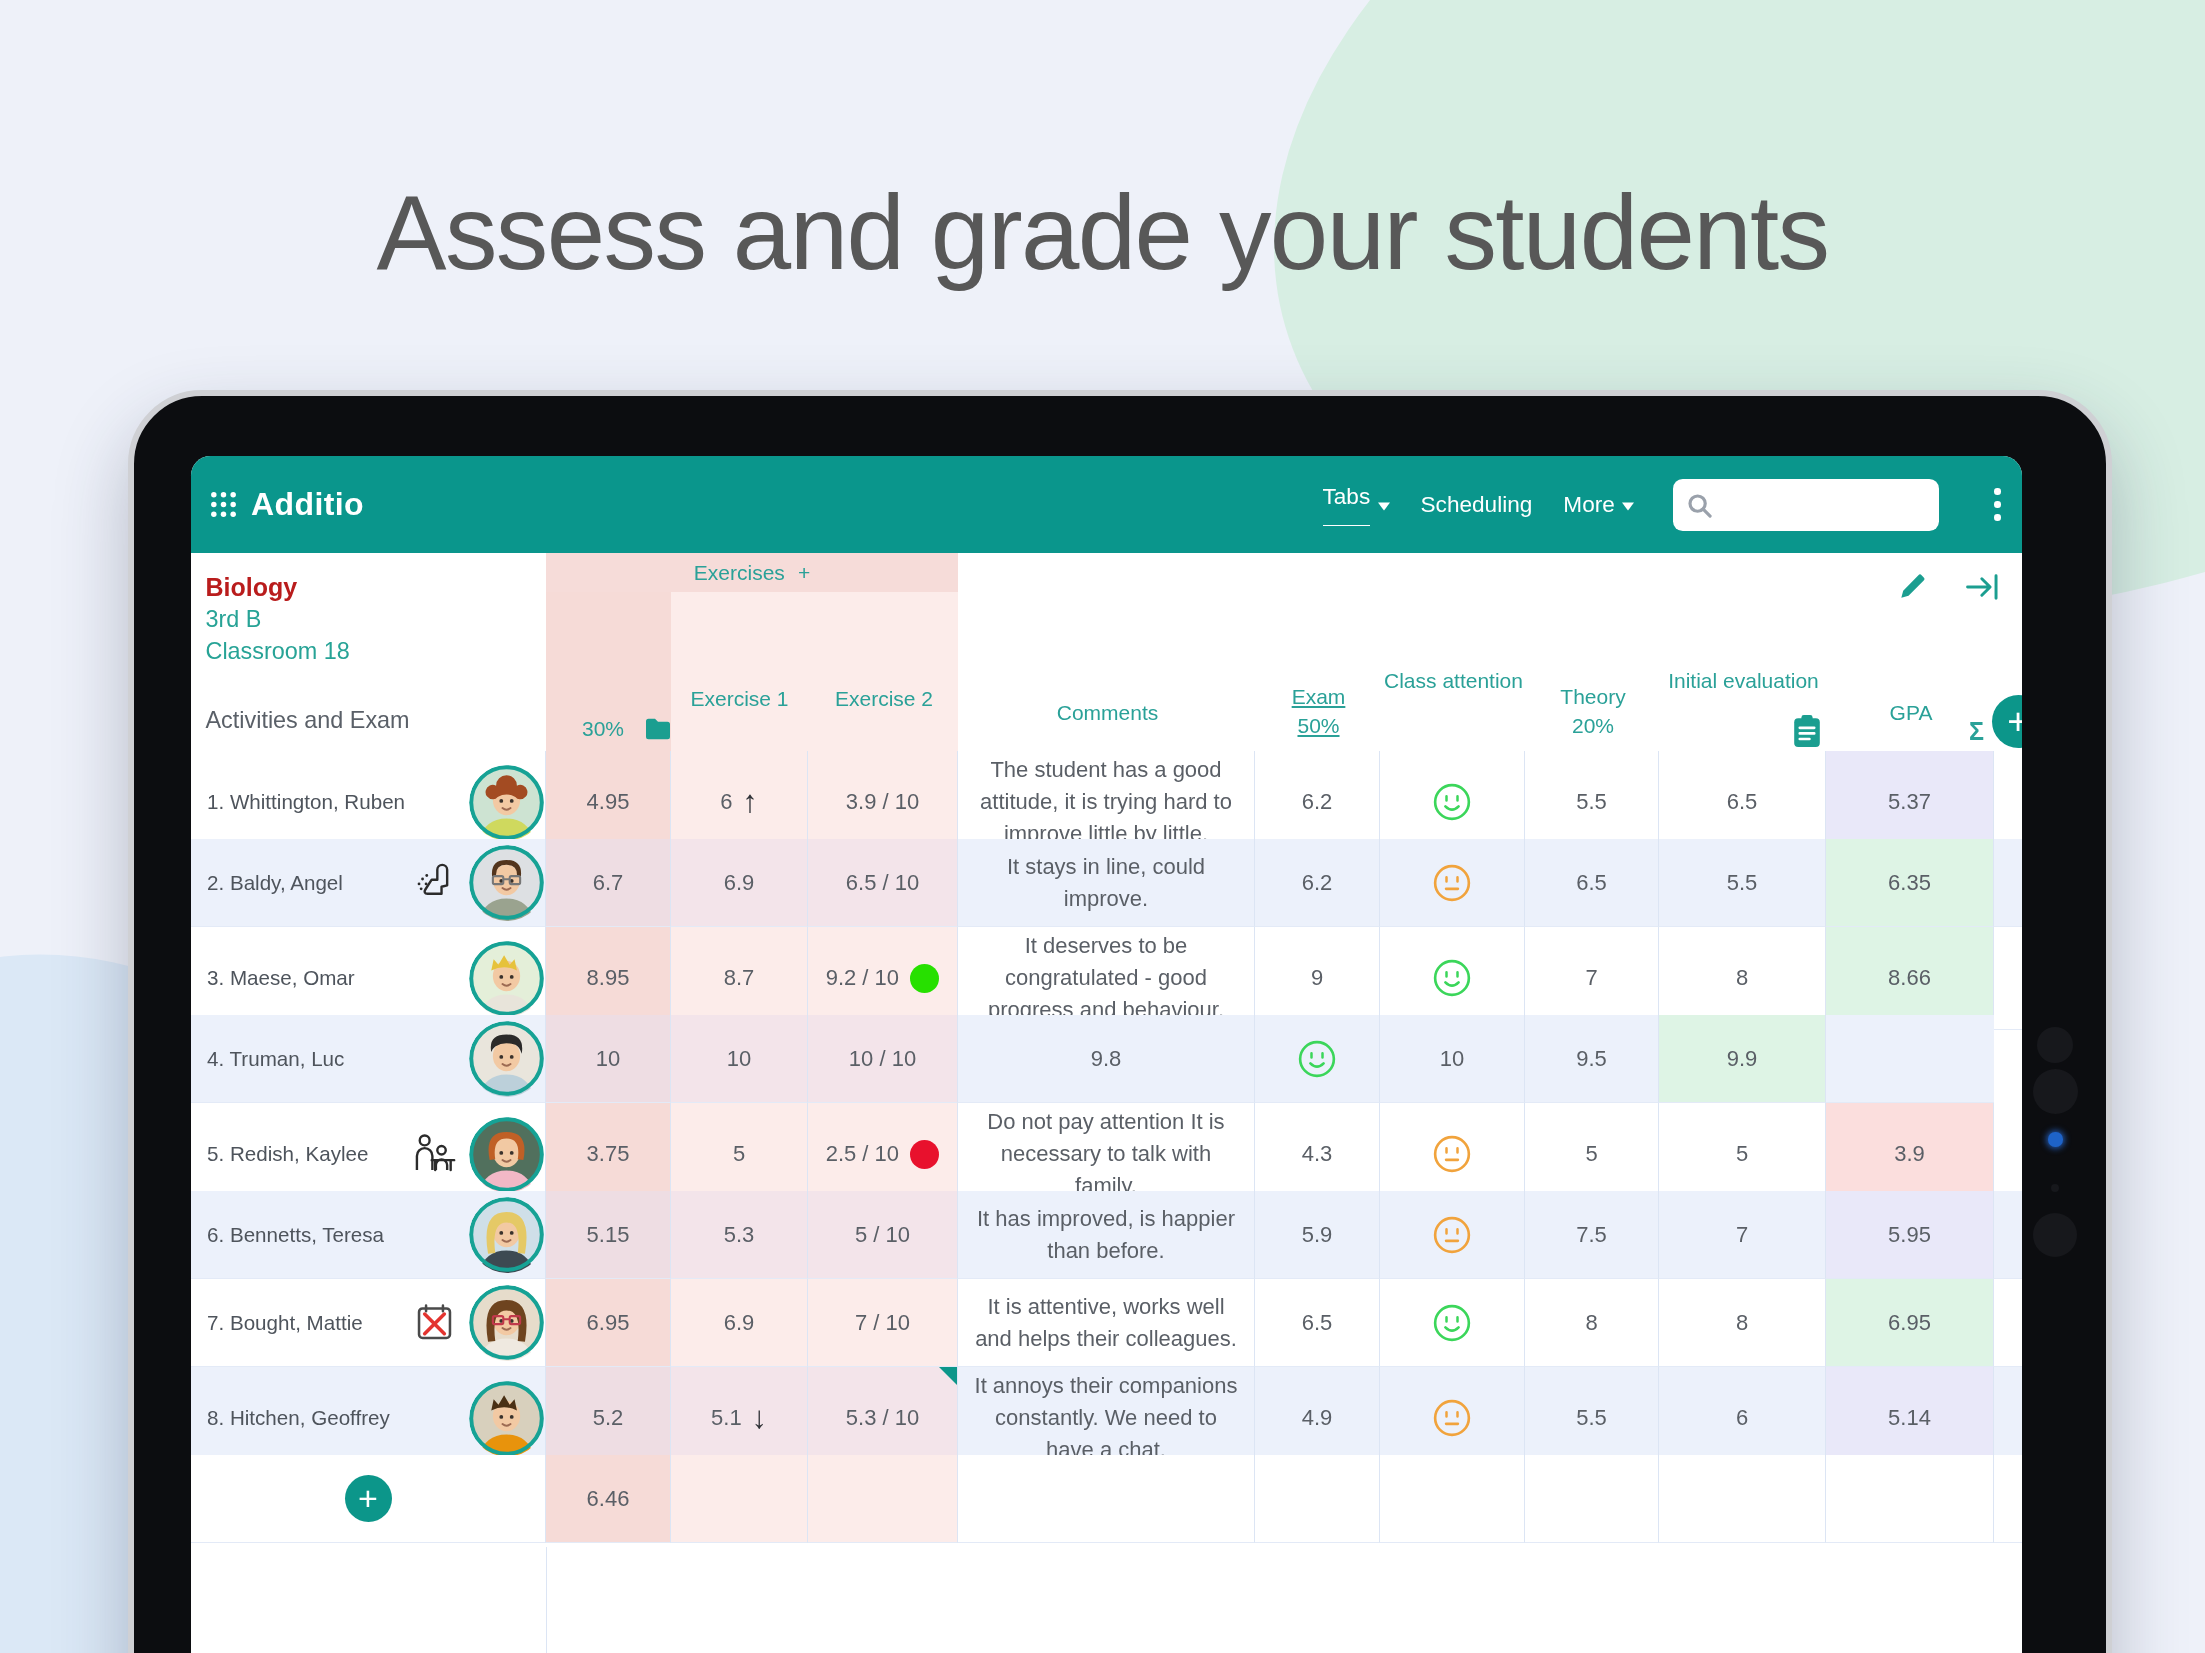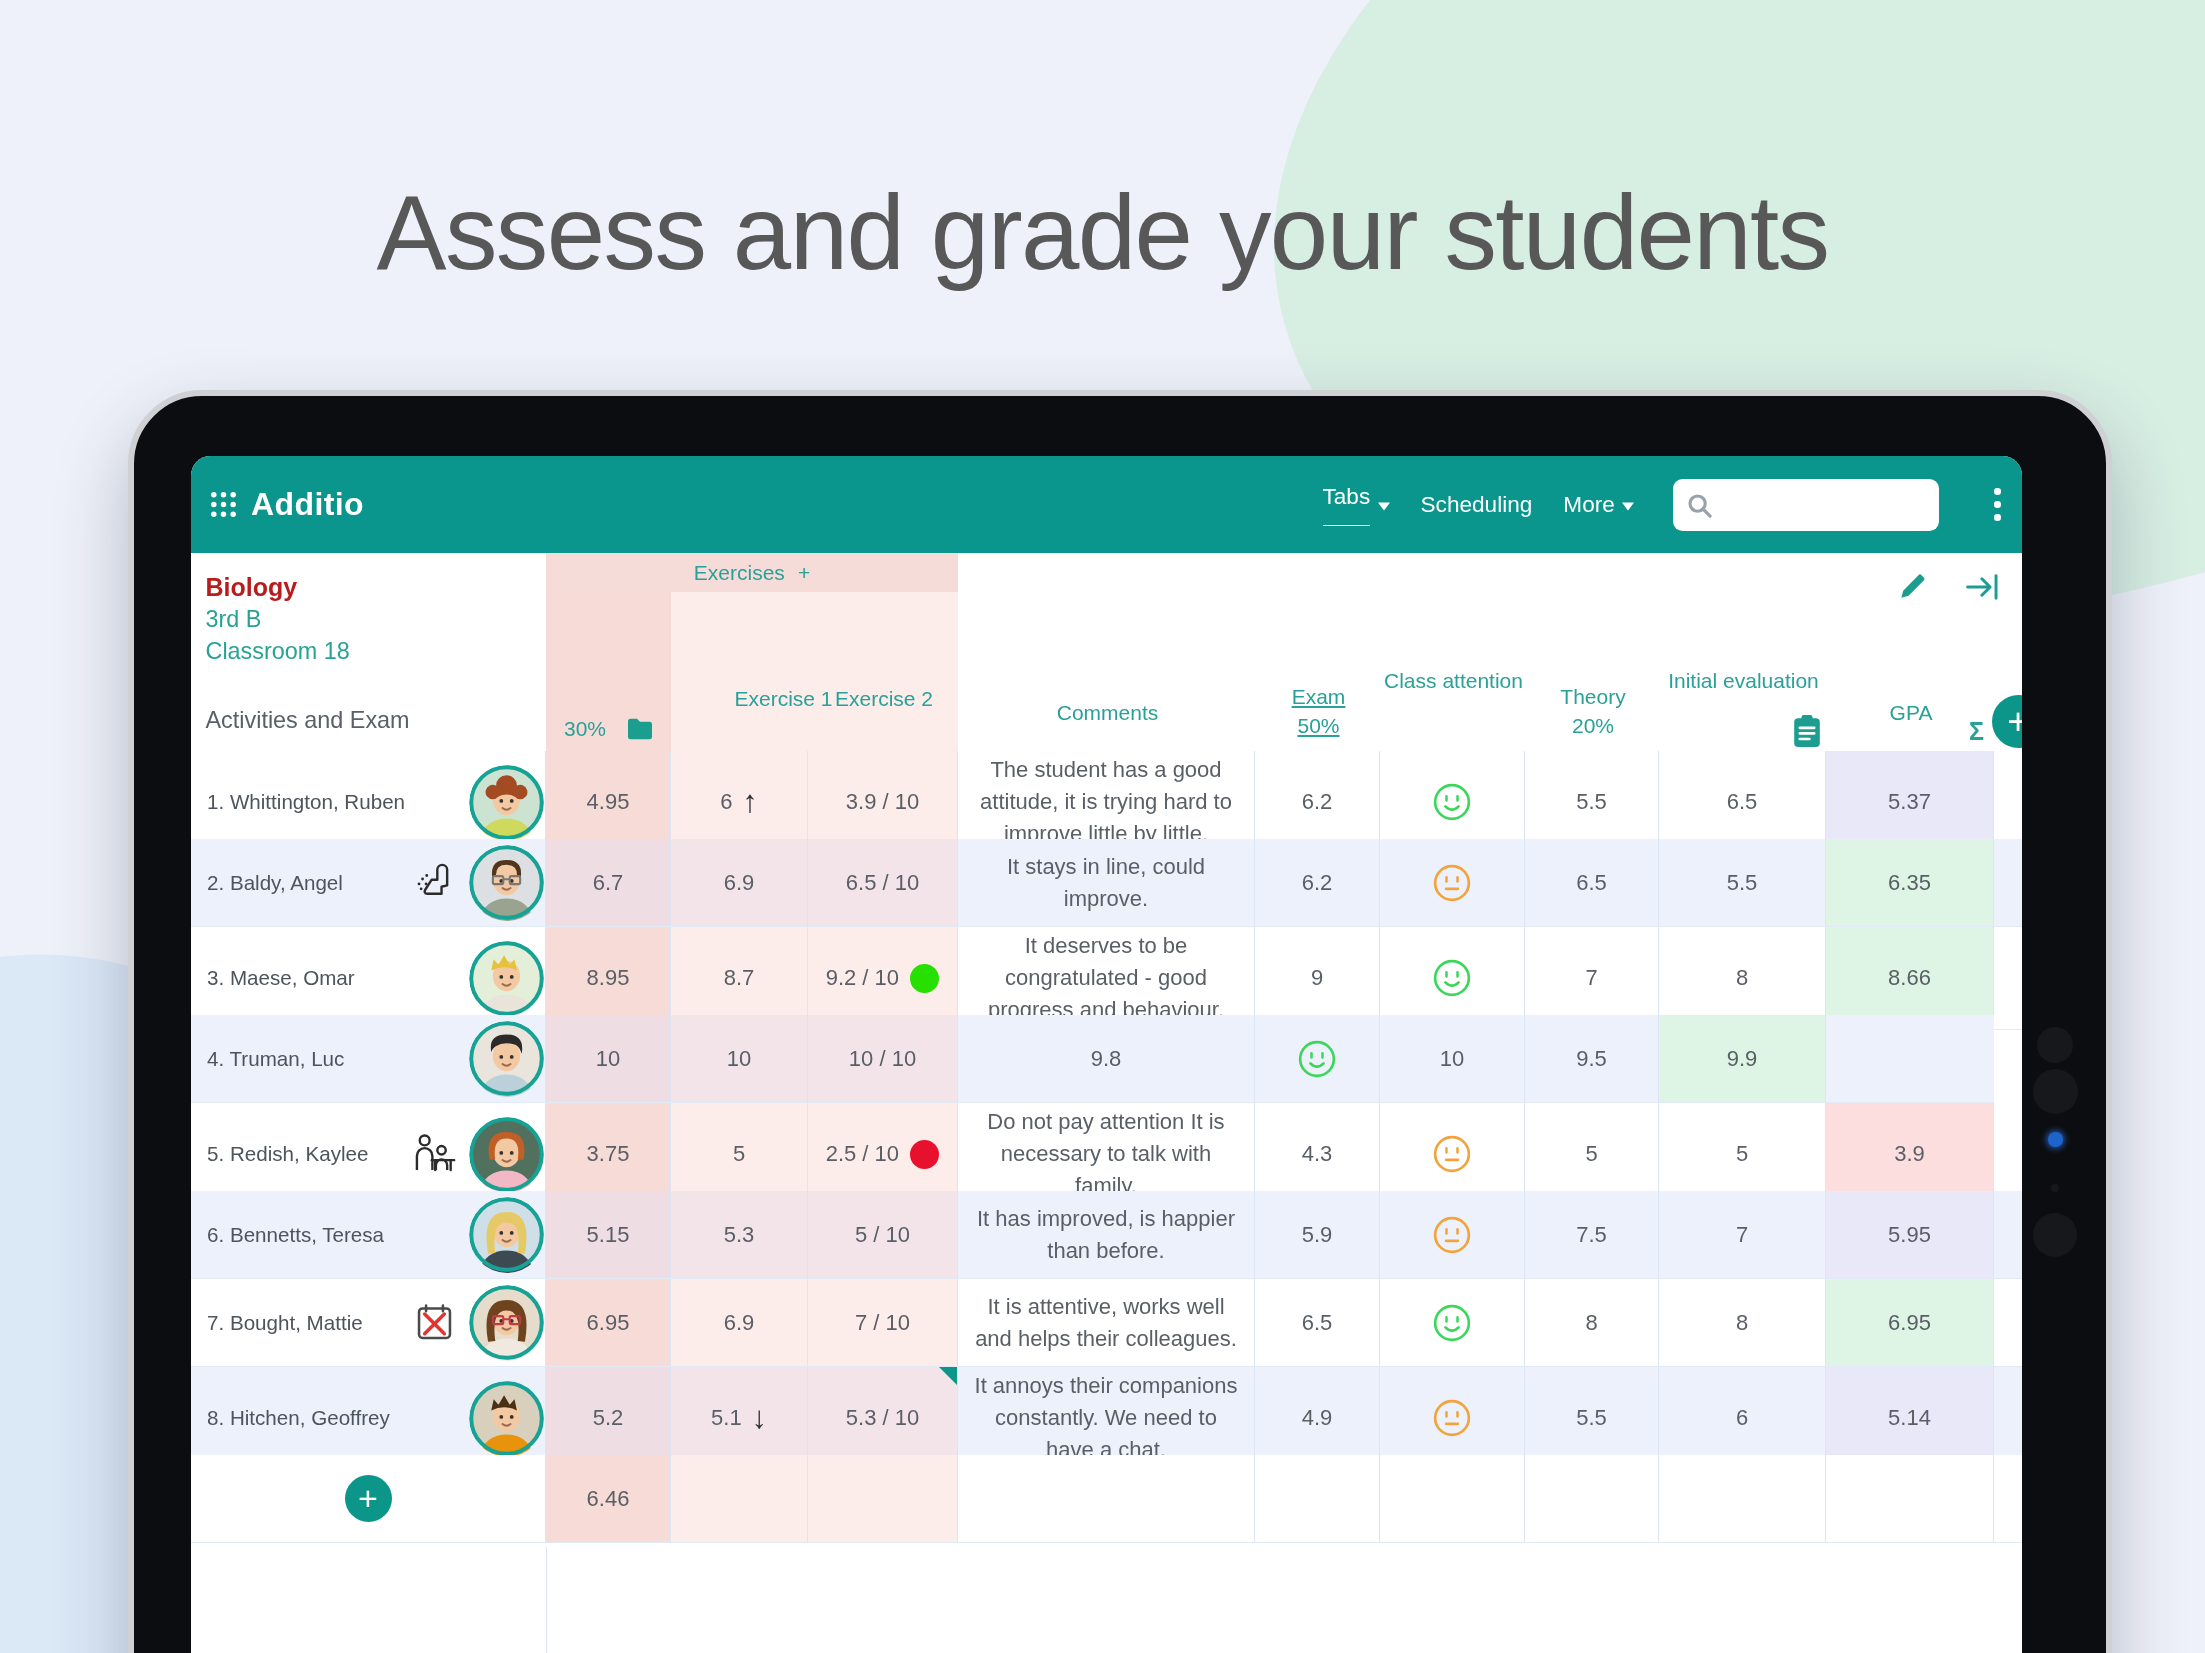--- a/index.html
+++ b/index.html
@@ -39,21 +39,21 @@
          border-bottom:1.6px solid #c9d6ec;box-sizing:border-box;}
   .classinfo{position:absolute;left:14.5px;top:18px;line-height:32px;}
   .ci-subject{font-size:25px;font-weight:bold;color:#b91c1c;}
   .ci-line{font-size:23.4px;color:#27a396;}
   .ci-tab{position:absolute;left:14.5px;top:154px;font-size:23.4px;color:#5a6068;white-space:nowrap;}
   .band{position:absolute;left:355px;top:0;width:412px;height:39px;background:#f6dcd9;display:flex;
         align-items:center;justify-content:center;gap:13px;font-size:21px;color:#2aa198;}
   .w30bg{position:absolute;left:355px;top:39px;width:125px;height:160px;background:#f6dbd7;}
   .exbg{position:absolute;left:480px;top:39px;width:287px;height:160px;background:#fcecea;}
   .hlab{position:absolute;font-size:21px;color:#2aa198;text-align:center;line-height:29px;}
-  .w30lab{display:flex;align-items:center;justify-content:center;gap:21px;}
+  .w30lab{display:flex;align-items:center;justify-content:flex-end;gap:21px;}
   .sigma{font-size:25px;font-weight:bold;}
   .headtools{position:absolute;right:21px;top:18px;display:flex;gap:37px;}
   .addcol{position:absolute;right:-22.6px;top:142px;width:53px;height:53px;border-radius:50%;background:#0c968a;
           color:#fff;font-size:37px;display:flex;align-items:center;justify-content:center;}
   
   .rows{position:absolute;left:0;top:295px;width:1831px;}
   .row{display:grid;grid-template-columns:355px 125px 137px 150px 297px 125px 145px 134px 167px 168px auto;
        height:88px;}
   .row>div{border-right:1.6px solid #dce5f4;border-bottom:1.6px solid #e3eaf7;display:flex;align-items:center;
            justify-content:center;font-size:22px;color:#5a5f66;box-sizing:border-box;background:#fff;position:relative;}
@@ -165,21 +165,21 @@
         </div>
         <div class="w30bg"></div>
         <div class="exbg"></div>
 
         <div class="hlab w30lab" style="left:355px;top:161px;width:125px;">
           <span>30%</span>
           <svg width="26" height="22.6" viewBox="0 0 52 44">
             <path class="tealfill" d="M2 8 a5 5 0 0 1 5-5 h13 l6 6 h19 a5 5 0 0 1 5 5 v25 a5 5 0 0 1-5 5 H7 a5 5 0 0 1-5-5 z"></path>
           </svg>
         </div>
-        <div class="hlab" style="left:480px;top:131px;width:137px;padding-left:44px;">Exercise 1</div>
+        <div class="hlab" style="left:480px;top:131px;width:137px;">Exercise 1</div>
         <div class="hlab" style="left:618px;top:131px;width:150px;">Exercise 2</div>
         <div class="hlab" style="left:768px;top:145px;width:297px;">Comments</div>
         <div class="hlab" style="left:1065px;top:129px;width:125px;text-decoration:underline;">
           <div>Exam</div>
             <div>50%</div>
         </div>
         <div class="hlab" style="left:1190px;top:113px;width:145px;">Class attention</div>
         <div class="hlab" style="left:1335px;top:129px;width:134px;">
           <div>Theory</div>
             <div>20%</div>

